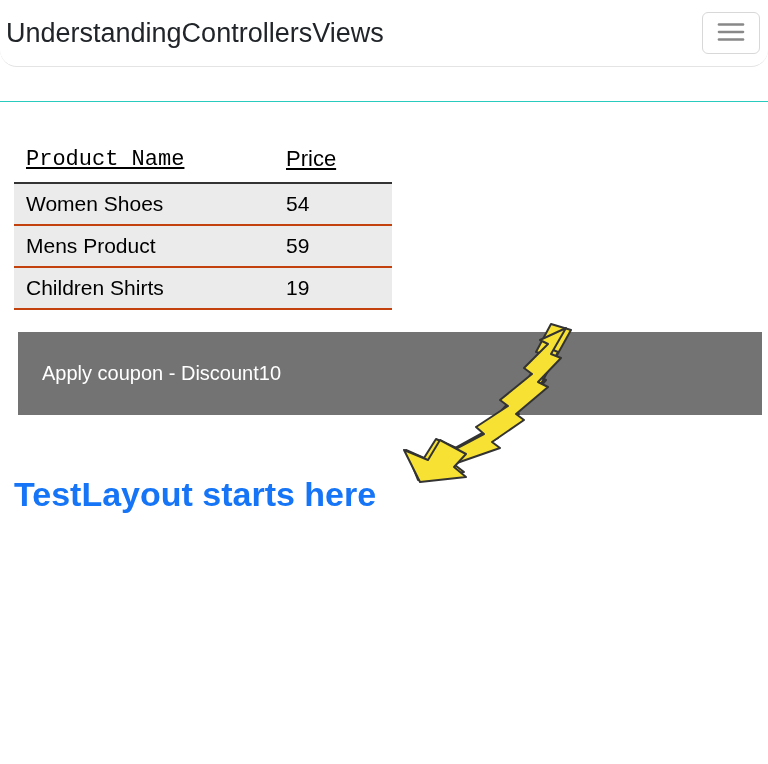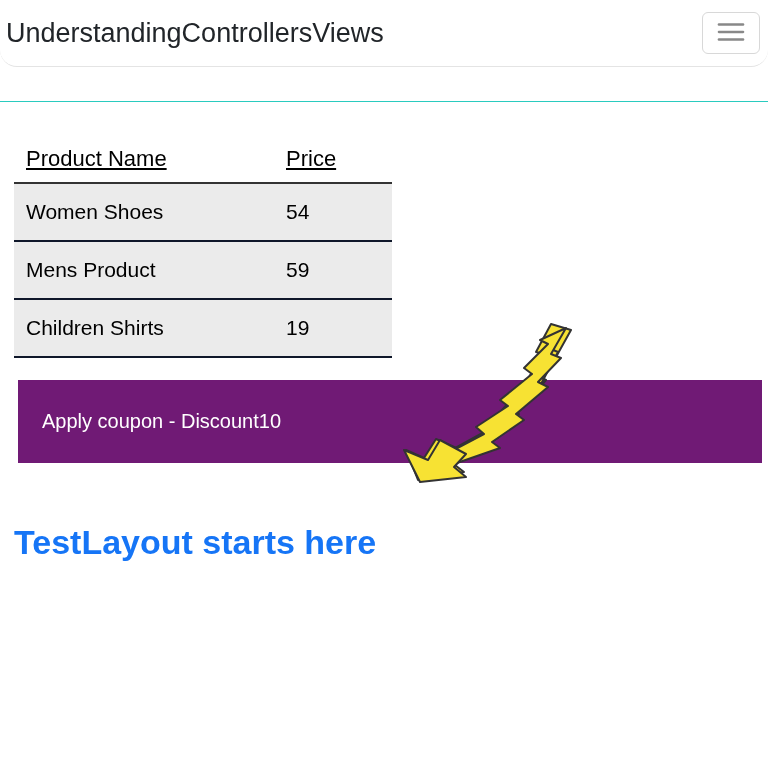--- a/index.html
+++ b/index.html
@@ -45,29 +45,29 @@
       border-collapse: collapse;
     }
     .product-table th {
       text-align: left;
       font-weight: 400;
       font-size: 22px;
       text-decoration: underline;
       padding: 10px 12px;
       border-bottom: 2px solid #333;
     }
-    .product-table th:first-child { width: 260px; }
+    .product-table th:first-child { width: 260px; font-family: Liberation Mono, monospace; }
     .product-table td {
       background: #ebebeb;
       font-size: 21px;
-      padding: 16px 12px;
-      border-bottom: 2px solid #0f172a;
+      padding: 8px 12px;
+      border-bottom: 2px solid #c2410c;
     }
     .coupon-banner {
-      background: #701a75;
+      background: #737373;
       color: #fff;
       font-size: 20px;
       padding: 30px 24px;
       margin-top: 22px;
       margin-left: 4px;
       margin-right: -6px;
     }
     .arrow-container {
       position: absolute;
       left: 396px;

